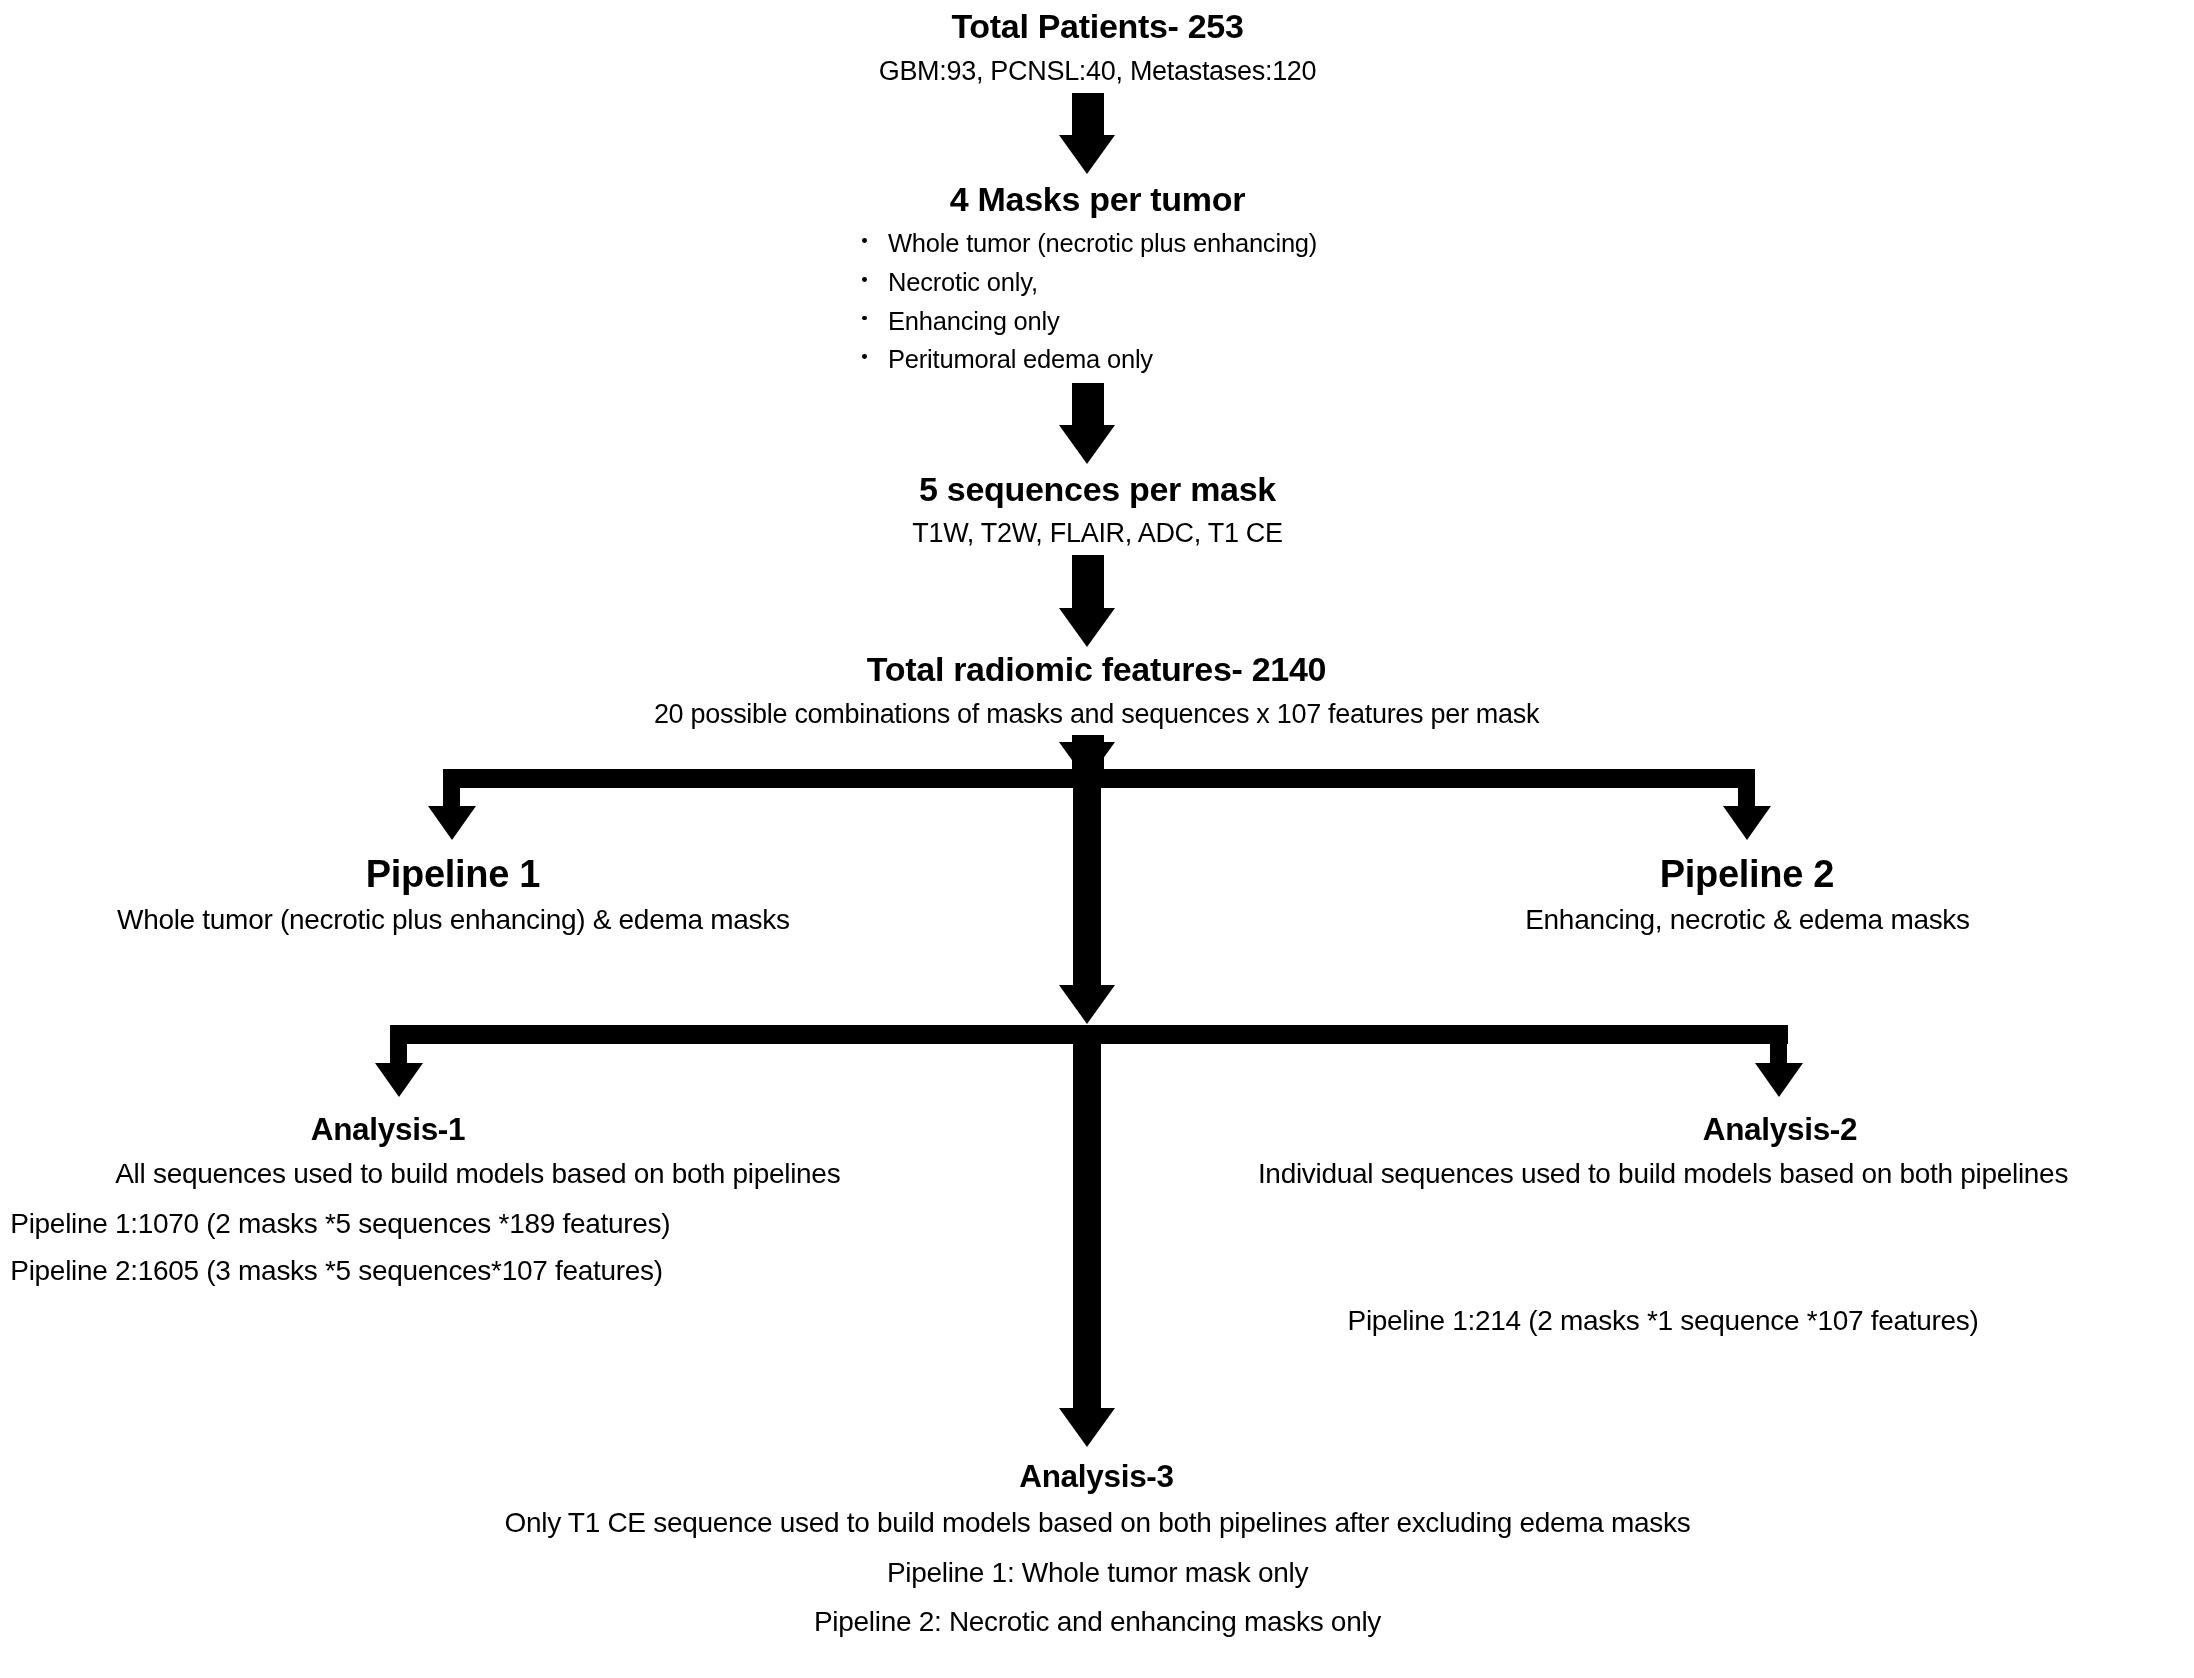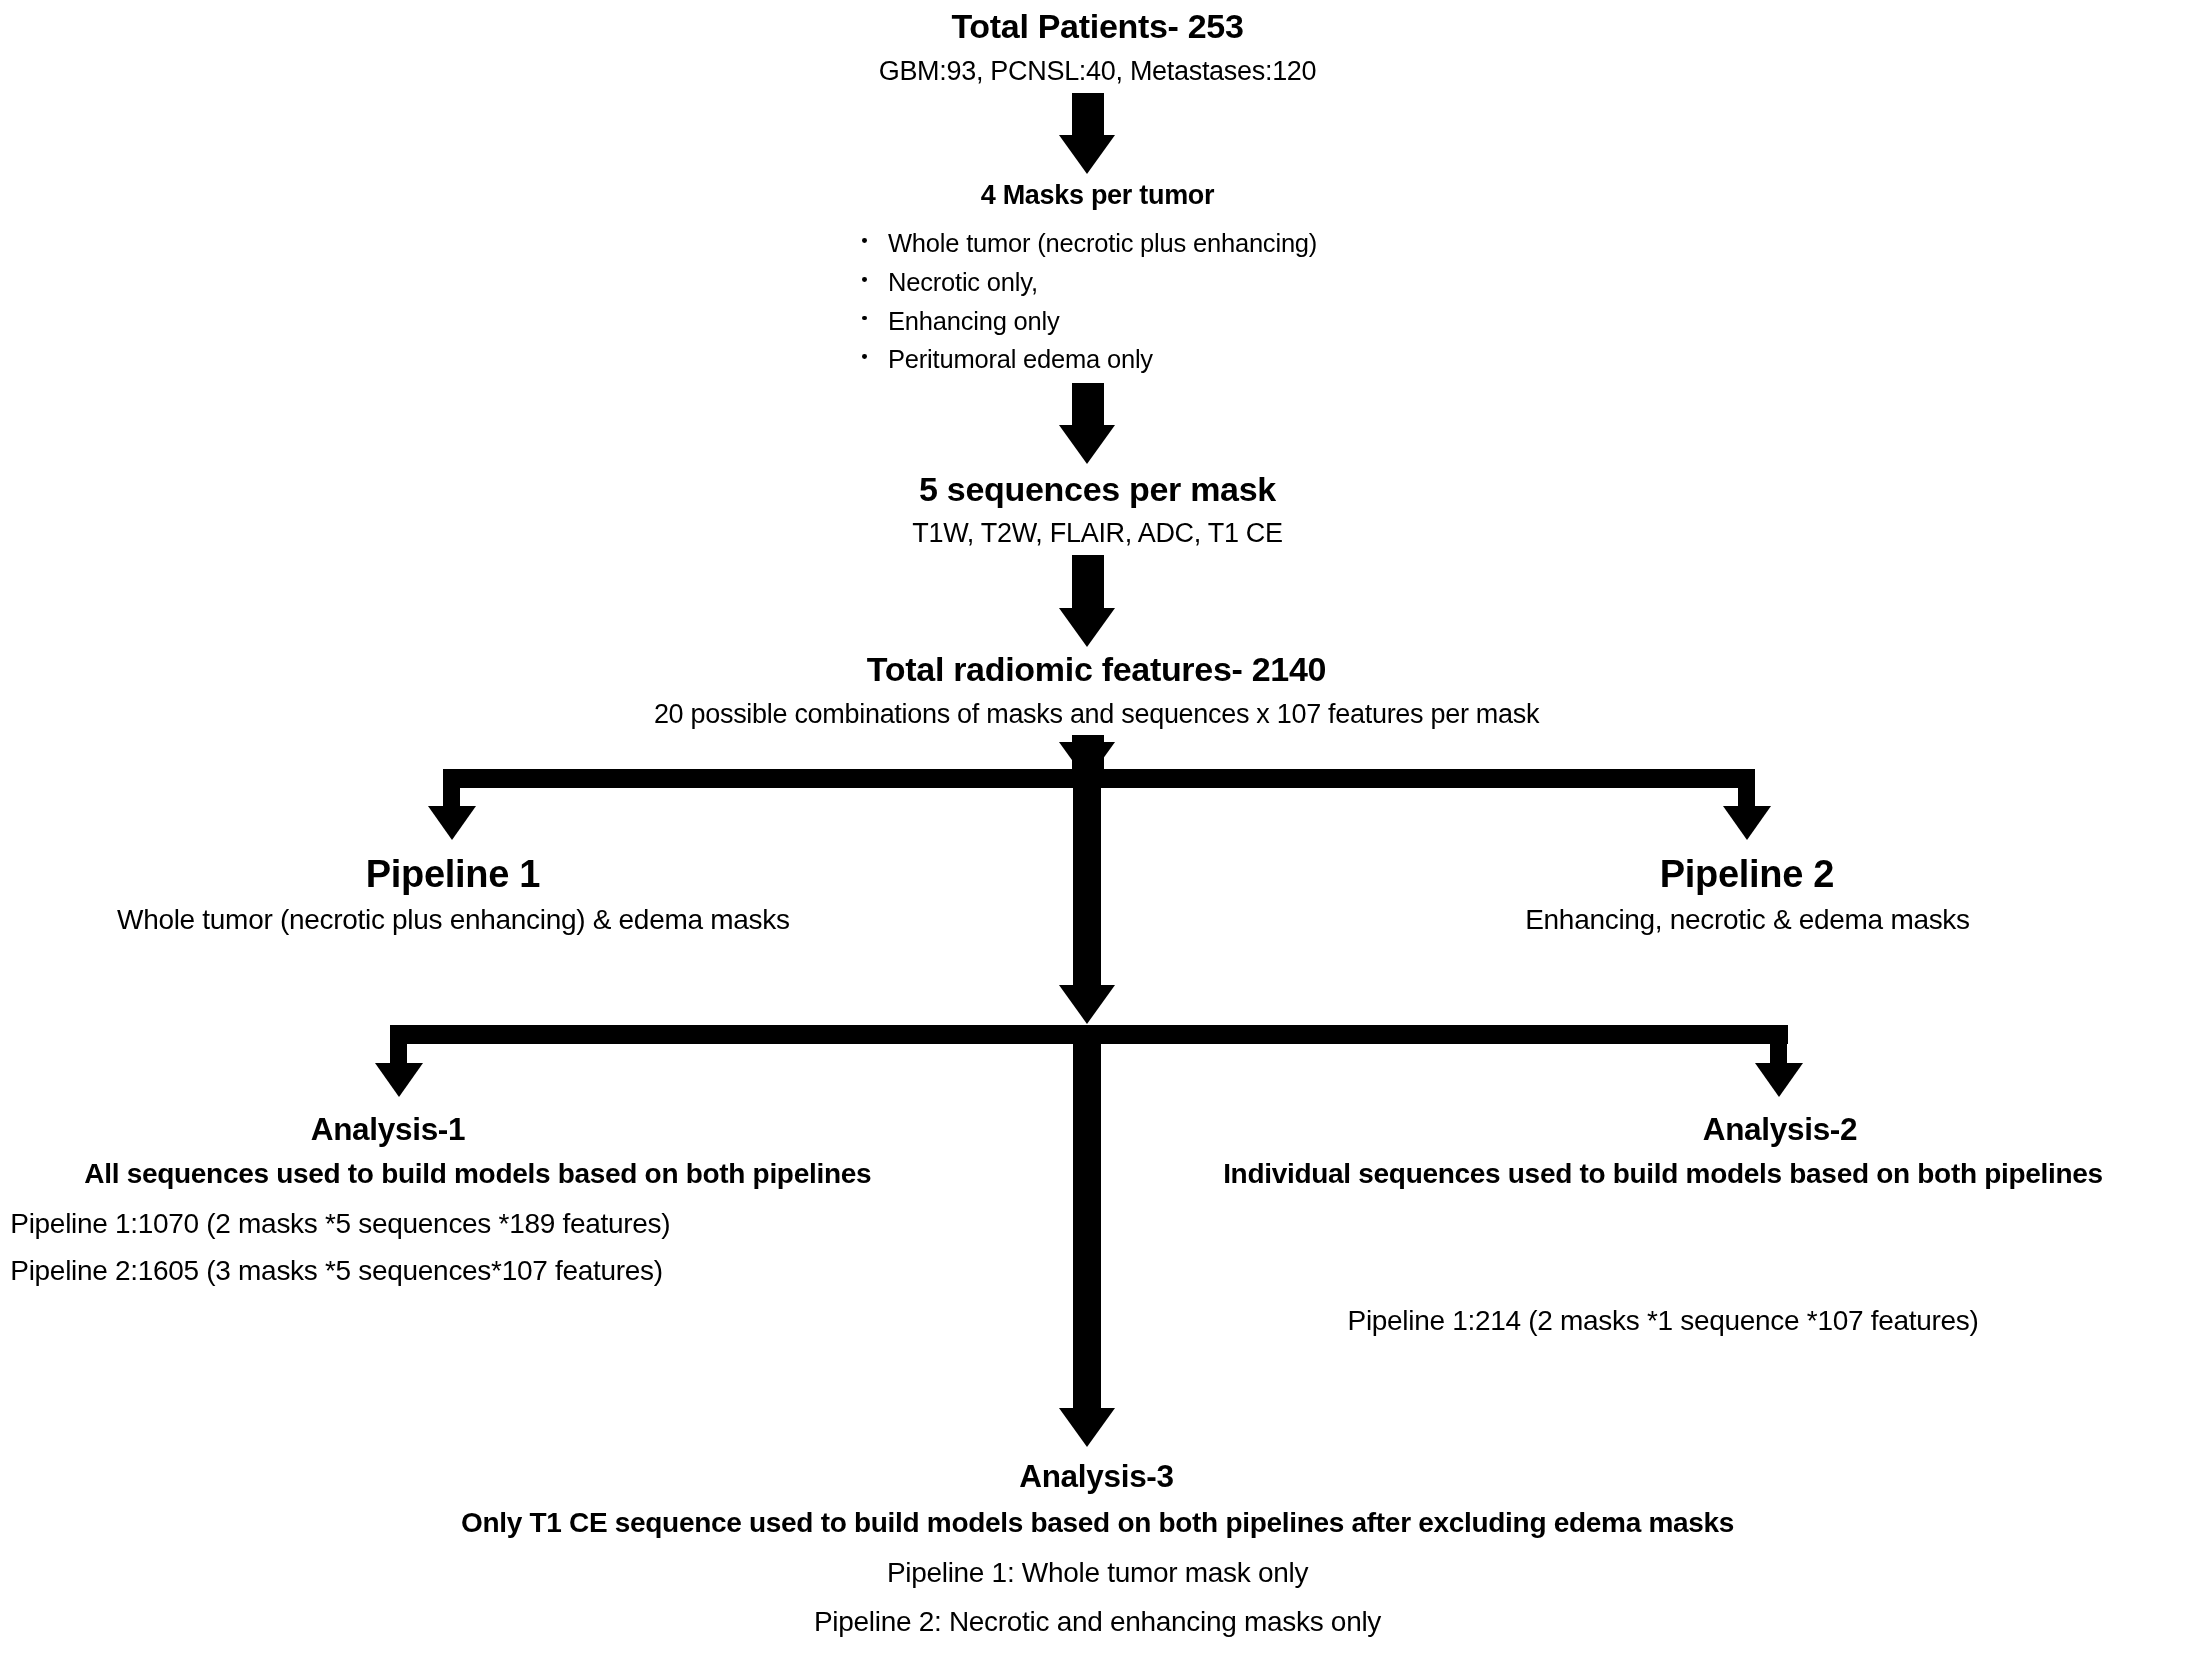--- a/index.html
+++ b/index.html
@@ -8,24 +8,24 @@
     font-family:"Liberation Sans","DejaVu Sans",sans-serif;
     color:#000000;
     -webkit-font-smoothing:antialiased;
   }
   .chart{position:absolute;inset:0;border-radius:15px;}
 
   
   .tnode{position:absolute;text-align:center;line-height:1.28;}
   .ttitle{font-weight:bold;letter-spacing:-0.3px;}
   .tsub{font-weight:normal;letter-spacing:-0.3px;}
-  .tbold{font-weight:bold;letter-spacing:-0.3px;}
+  .tbold{font-weight:normal;letter-spacing:-0.3px;}
 
   .f-h1{font-size:34px;}
-  .f-h2{font-size:27px;}
+  .f-h2{font-size:34px;}
   .f-b1{font-size:27px;}
   .f-b2{font-size:28px;}
   .f-pl{font-size:38px;}
   .f-an{font-size:31.5px;}
 
   
   .bullets{
     position:absolute;text-align:left;font-size:25.5px;line-height:1.52;
     letter-spacing:-0.2px;list-style:none;margin:0;padding:0;
   }

